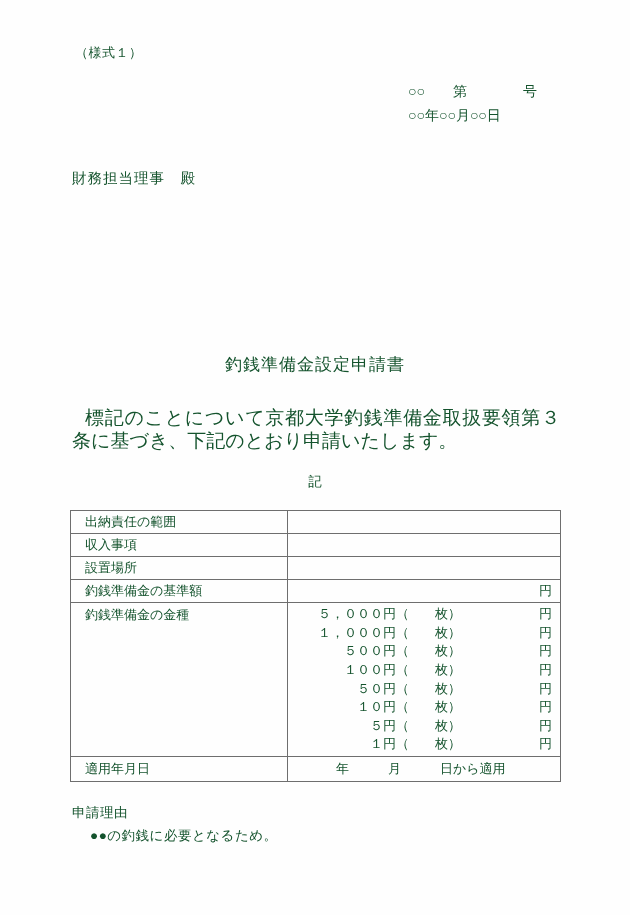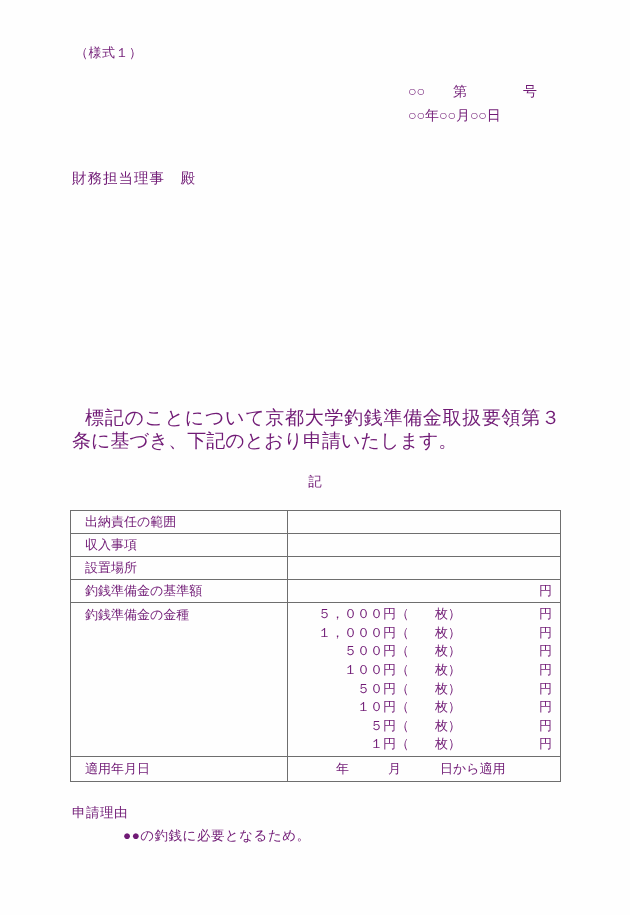--- a/index.html
+++ b/index.html
@@ -3,21 +3,21 @@
 <meta charset="utf-8">
 <style>
   html, body { margin: 0; padding: 0; background: #e8e8e8; }
   .page {
     position: relative;
     width: 630px;
     height: 915px;
     margin: 0 auto;
     background: #fefefe;
     font-family: "Liberation Serif", "DejaVu Serif", serif;
-    color: #701a75;
+    color: #14532d;
     overflow: hidden;
   }
   .abs { position: absolute; }
 
   .form-label   { left: 75px; top: 44px; font-size: 13px; letter-spacing: 0.5px; }
 
   .header-right { right: 93px; top: 80px; text-align: left; font-size: 14px; line-height: 24px; }
 
   .addressee    { left: 72px; top: 169px; font-size: 14.5px; letter-spacing: 1px; }
 
@@ -42,37 +42,38 @@
   .unit-right   { text-align: right; padding-right: 8px !important; }
 
   .denom-block  { padding: 2px 0; }
   .denom-line   { display: flex; align-items: center; height: 18.6px; }
   .denom-amount { display: inline-block; width: 173px; text-align: right; white-space: pre; }
   .denom-unit   { margin-left: auto; padding-right: 8px; }
 
   .apply-value  { padding-left: 48px !important; white-space: pre; }
 
   .reason-label { left: 72px; top: 804px; font-size: 13.5px; letter-spacing: 0.5px; }
-  .reason-text  { left: 90px; top: 827px; font-size: 13.5px; letter-spacing: 0.5px; margin-left: 33px; }
+  .reason-text  { left: 90px; top: 827px; font-size: 13.5px; letter-spacing: 0.5px; }
 </style>
 </head>
 <body>
 
 <div class="page">
 
   <div class="abs form-label">（様式１）</div>
 
   <div class="abs header-right">
     <div>○○　　第　　　　号</div>
     <div>○○年○○月○○日</div>
   </div>
 
   <div class="abs addressee">財務担当理事　殿</div>
 
 
+  <div class="abs doc-title">釣銭準備金設定申請書</div>
 
   <div class="abs body-par">標記のことについて京都大学釣銭準備金取扱要領第３条に基づき、下記のとおり申請いたします。</div>
 
   <div class="abs record-mark">記</div>
 
   <table class="abs form-table">
     <colgroup>
       <col style="width:217px">
       <col style="width:273px">
     </colgroup>

